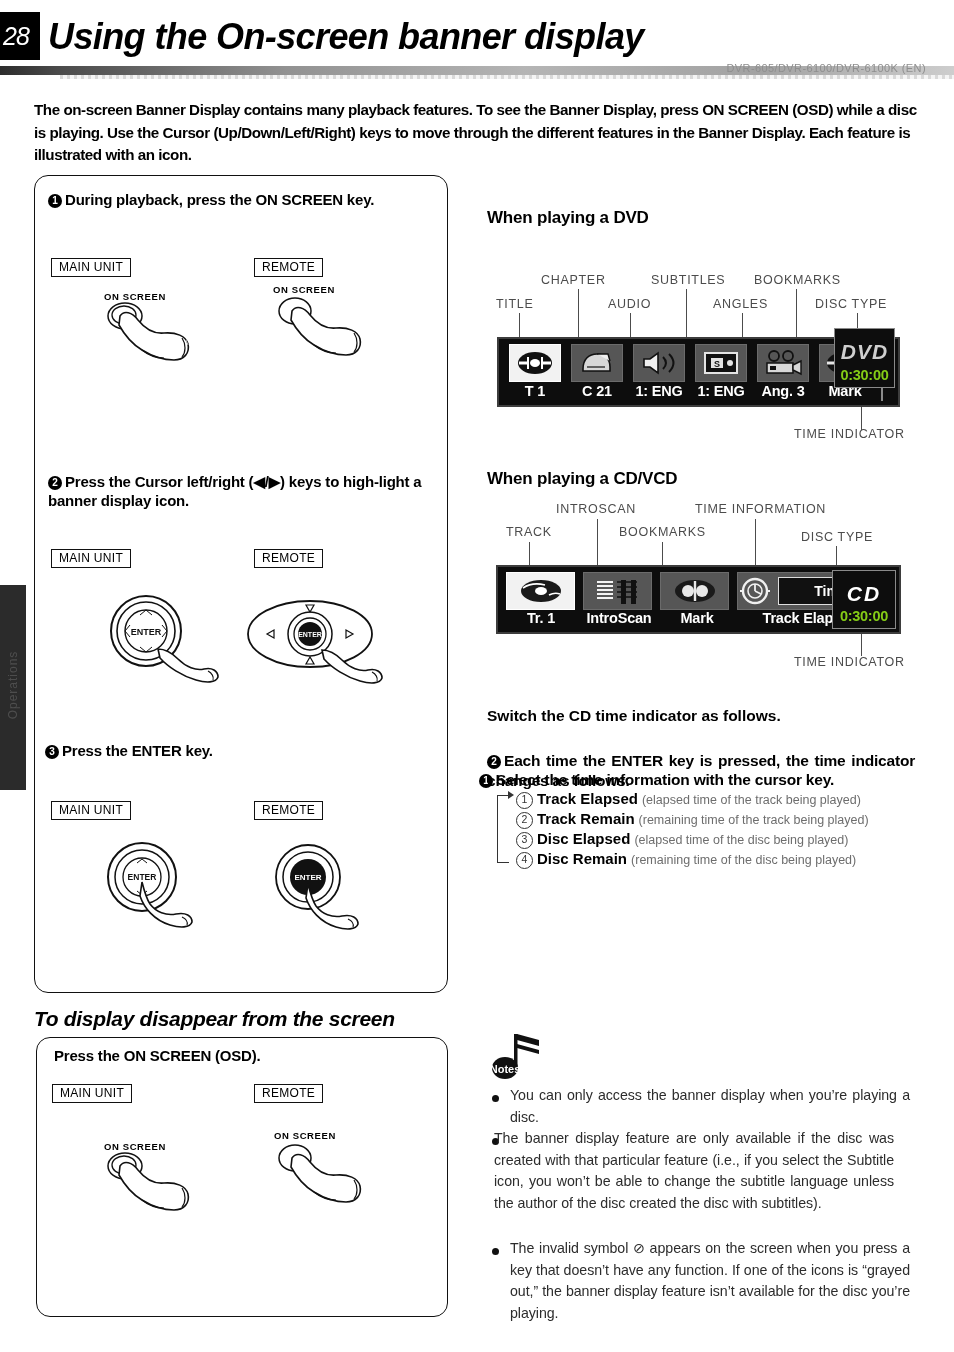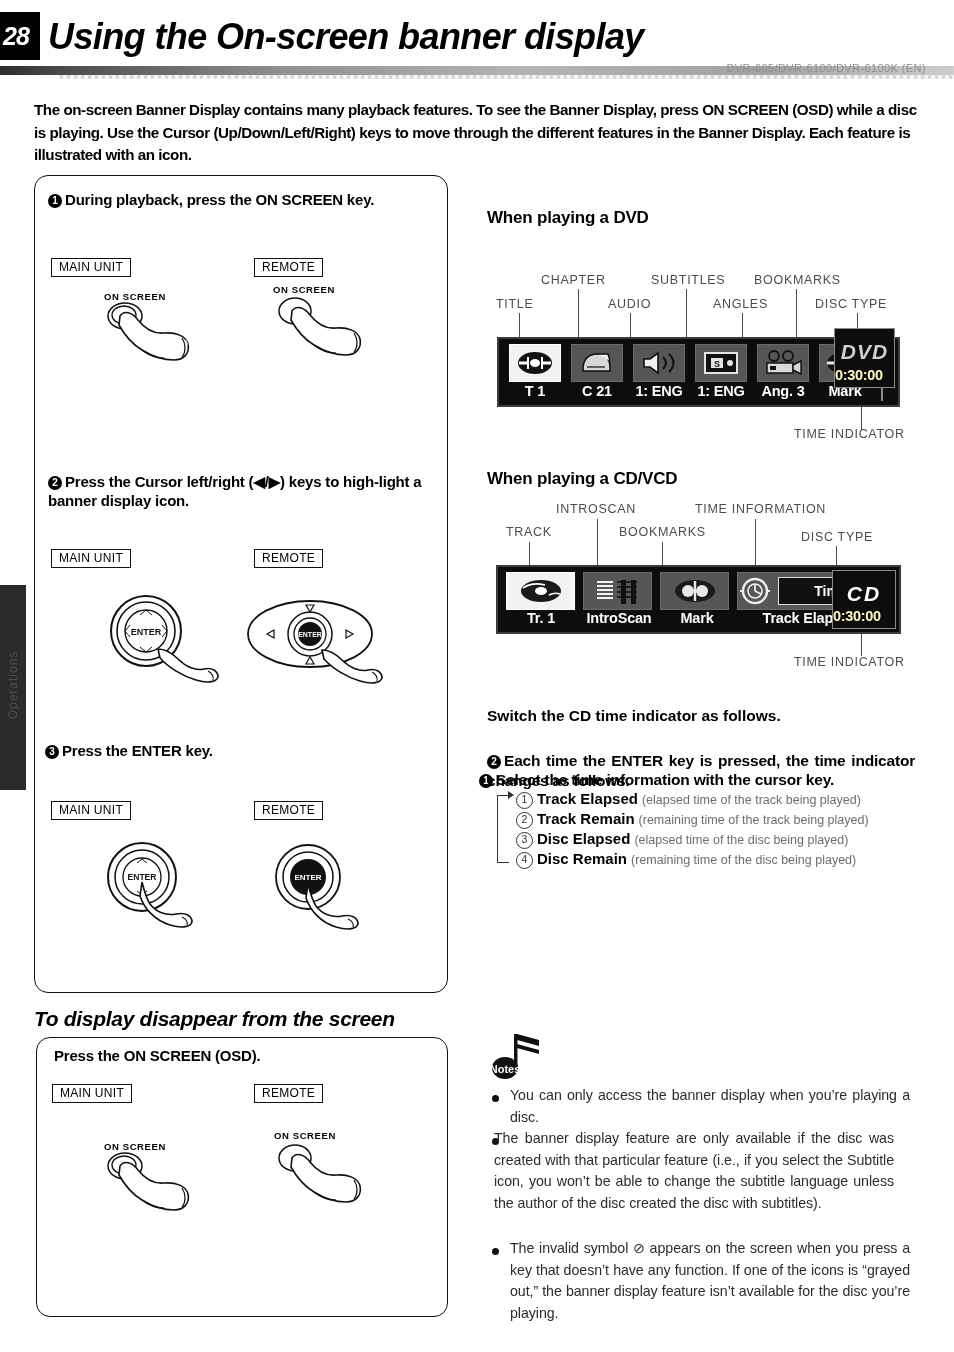--- a/index.html
+++ b/index.html
@@ -8,21 +8,21 @@
     font-family:"Liberation Sans", sans-serif;color:#000;
     -webkit-font-smoothing:none;
   }
 
   
   #page-number-block{
     position:absolute;left:0;top:12px;width:40px;height:48px;background:#000;
   }
   #page-number{
     position:absolute;left:0;top:12px;width:32px;height:48px;color:#fff;
-    font-style:italic;font-weight:bold;font-size:25px;
+    font-style:italic;font-weight:normal;font-size:25px;
     display:flex;align-items:center;justify-content:center;letter-spacing:-1px;
   }
   #page-title{
     position:absolute;left:48px;top:16px;
     font-style:italic;font-weight:bold;font-size:36px;letter-spacing:-0.6px;
     white-space:nowrap;
   }
   #header-rule{
     position:absolute;left:0;top:66px;width:954px;height:9px;
     background:linear-gradient(90deg,#1a1a1a 0%,#3a3a3a 6%,#888 30%,#aeaeae 55%,#9a9a9a 80%,#c9c9c9 100%);
@@ -109,21 +109,21 @@
     text-align:center;color:#cfcfcf;font-size:21px;font-style:italic;font-weight:bold;
     letter-spacing:1px;
   }
   .disc-type-cd{
     position:absolute;left:0;right:0;top:3px;height:40px;line-height:40px;
     text-align:center;color:#fff;font-size:21px;font-weight:bold;
     letter-spacing:2px;font-style:italic;
   }
   .time-ind-text{
     position:absolute;left:0;right:0;bottom:1px;height:22px;line-height:22px;
-    text-align:left;color:#fef9c3;font-size:14.5px;font-weight:bold;letter-spacing:-0.3px;
+    text-align:center;color:#84cc16;font-size:14.5px;font-weight:bold;letter-spacing:-0.3px;
   }
 
   .callout-label{
     position:absolute;font-size:12.5px;color:#4c4c4c;letter-spacing:.7px;white-space:nowrap;
   }
   .leader{
     position:absolute;width:1.4px;background:#4c4c4c;
   }
 
   

